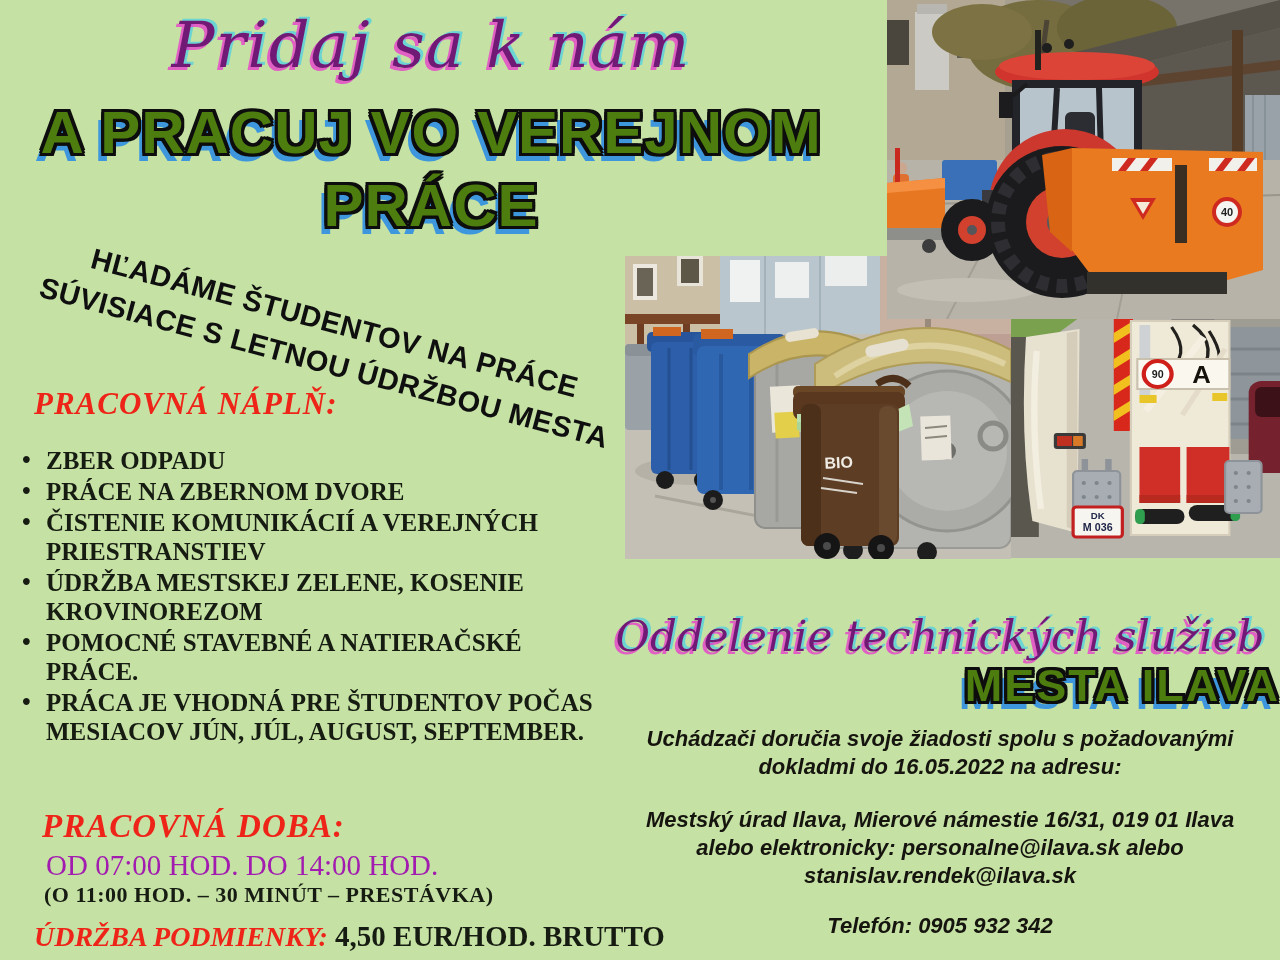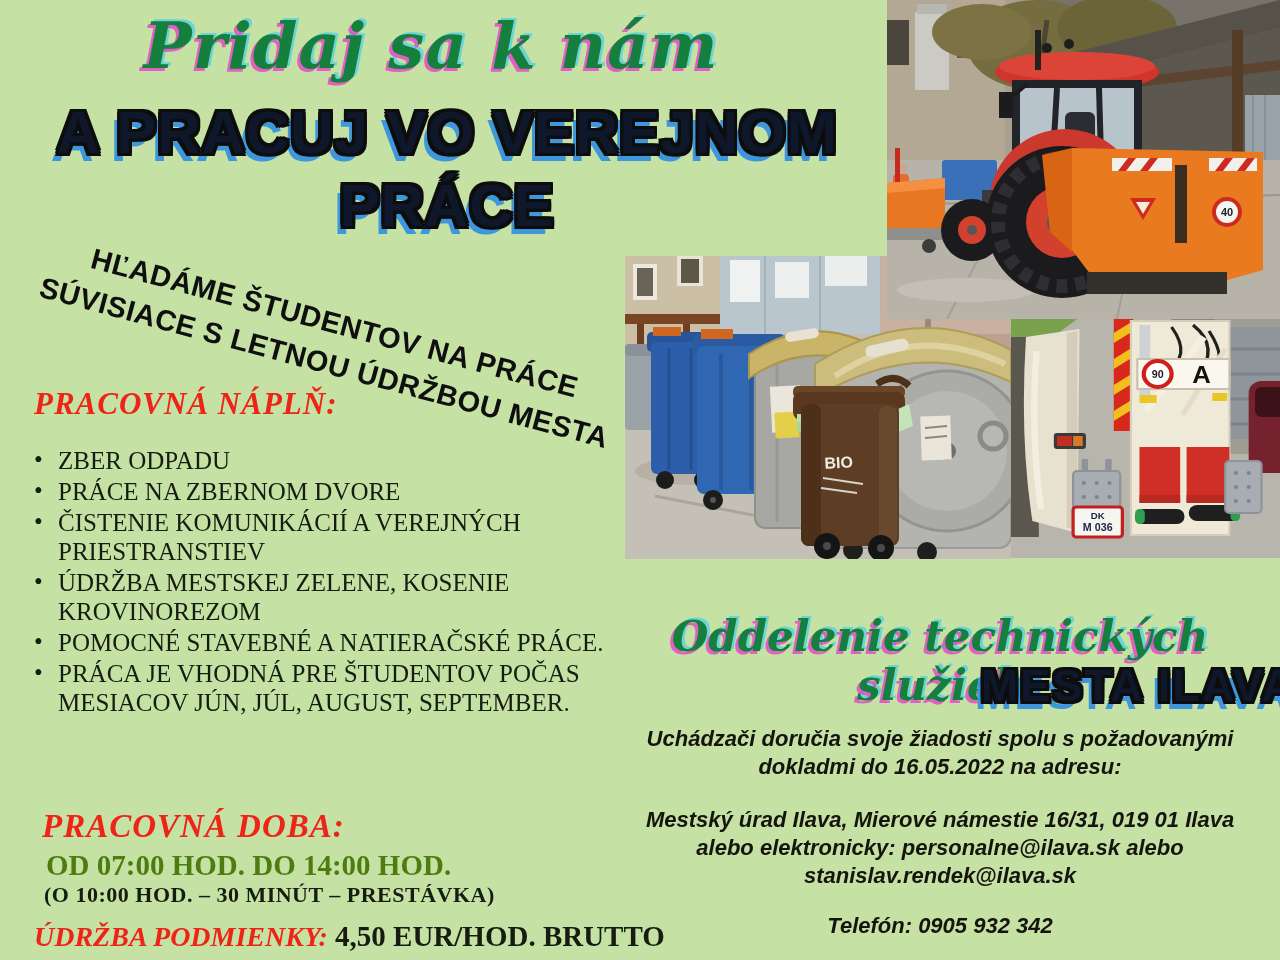--- a/index.html
+++ b/index.html
@@ -5,62 +5,61 @@
   html,body { margin:0; padding:0; }
   .poster {
     position:relative; width:1280px; height:960px;
     background:#c5e2a4; overflow:hidden;
     font-family:"Liberation Serif", "DejaVu Serif", serif;
   }
   .abs { position:absolute; }
 
   
   .script-text {
-    font-family:"DejaVu Serif", serif; font-style:italic; font-weight:bold;
-    color:#15803d;
+    font-family:"DejaVu Serif", serif; font-style:italic; font-weight:normal;
+    color:#701a75;
     text-shadow:-3px 3px 0 rgba(233,52,205,.75), 3px -2px 0 rgba(60,205,235,.65);
   }
   .script-title { left:0; top:8px; width:862px; text-align:center; font-size:64px; letter-spacing:1px; }
 
   
   .blue-outline {
     font-family:"Liberation Sans", "DejaVu Sans", sans-serif; font-weight:bold;
-    color:#0f172a;
+    color:#4d7c0f;
     text-shadow:
       -3px -3px 0 #0d0d0d, 3px -3px 0 #0d0d0d, -3px 3px 0 #0d0d0d, 3px 3px 0 #0d0d0d,
       -3px 0 0 #0d0d0d, 3px 0 0 #0d0d0d, 0 -3px 0 #0d0d0d, 0 3px 0 #0d0d0d,
       -6px 8px 0 #3e97dd;
-    margin-left: 16px;
   }
   .main-title { left:0; top:96px; width:862px; text-align:center; font-size:60px; line-height:1.22; letter-spacing:1px; }
 
   
   .tagline {
     left:50px; top:226px; width:600px; text-align:center;
     transform:rotate(15deg); transform-origin:left top;
     font-family:"Liberation Sans", "DejaVu Sans", sans-serif; font-weight:bold;
     font-size:29px; line-height:1.4; color:#0f0f0f; letter-spacing:.5px;
   }
 
   
   .red-heading {
     color:#ee2418; font-style:italic; font-weight:bold;
     font-family:"Liberation Serif", "DejaVu Serif", serif;
   }
   .duties-heading { left:34px; top:386px; font-size:31px; letter-spacing:1px; }
 
   .duties-list {
-    left:32px; top:446px; width:600px; margin:0; padding:0; list-style:none;
-    font-size:25px; font-weight:normal; color:#171c12; line-height:1.16;
+    left:20px; top:446px; width:600px; margin:0; padding:0; list-style:none;
+    font-size:25px; font-weight:bold; color:#171c12; line-height:1.16;
   }
   .duties-list li { position:relative; padding-left:26px; margin-bottom:2px; }
   .duties-list li::before { content:"\2022"; position:absolute; left:2px; top:-1px; }
 
   .hours-heading { left:42px; top:808px; font-size:33px; letter-spacing:1px; }
-  .hours-time  { left:46px; top:849px; font-size:29px; font-weight:bold; color:#4d7c0f; }
+  .hours-time  { left:46px; top:849px; font-size:29px; font-weight:normal; color:#a21caf; }
   .hours-break { left:44px; top:882px; font-size:22px; font-weight:bold; color:#171c12; letter-spacing:.5px; }
 
   .salary-line { left:34px; top:920px; font-size:29px; }
   .salary-heading { font-size:28px; }
   .salary-value { font-weight:bold; color:#171c12; font-size:29px; }
 
   
   .dept-script { left:600px; top:588px; width:680px; text-align:center; font-size:42px;margin-top:24px; }
   .dept-city   { left:600px; top:660px; width:680px; text-align:right; font-size:45px; letter-spacing:2px; }
 
@@ -407,21 +406,21 @@
     <li>ZBER ODPADU</li>
     <li>PRÁCE NA ZBERNOM DVORE</li>
     <li>ČISTENIE KOMUNIKÁCIÍ A VEREJNÝCH PRIESTRANSTIEV</li>
     <li>ÚDRŽBA MESTSKEJ ZELENE, KOSENIE KROVINOREZOM</li>
     <li>POMOCNÉ STAVEBNÉ A NATIERAČSKÉ PRÁCE.</li>
     <li>PRÁCA JE VHODNÁ PRE ŠTUDENTOV POČAS MESIACOV JÚN, JÚL, AUGUST, SEPTEMBER.</li>
   </ul>
 
   <div class="abs red-heading hours-heading">PRACOVNÁ DOBA:</div>
   <div class="abs hours-time">OD 07:00 HOD. DO 14:00 HOD.</div>
-  <div class="abs hours-break">(O 10:00 HOD. – 30 MINÚT – PRESTÁVKA)</div>
+  <div class="abs hours-break">(O 11:00 HOD. – 30 MINÚT – PRESTÁVKA)</div>
 
   <div class="abs salary-line">
     <span class="red-heading salary-heading">ÚDRŽBA PODMIENKY:</span>
     <span class="salary-value">4,50 EUR/HOD. BRUTTO</span>
   </div>
 
   <div class="abs script-text dept-script">Oddelenie technických služieb</div>
   <div class="abs blue-outline dept-city">MESTA ILAVA</div>
 
   <div class="abs app-text app-intro">

